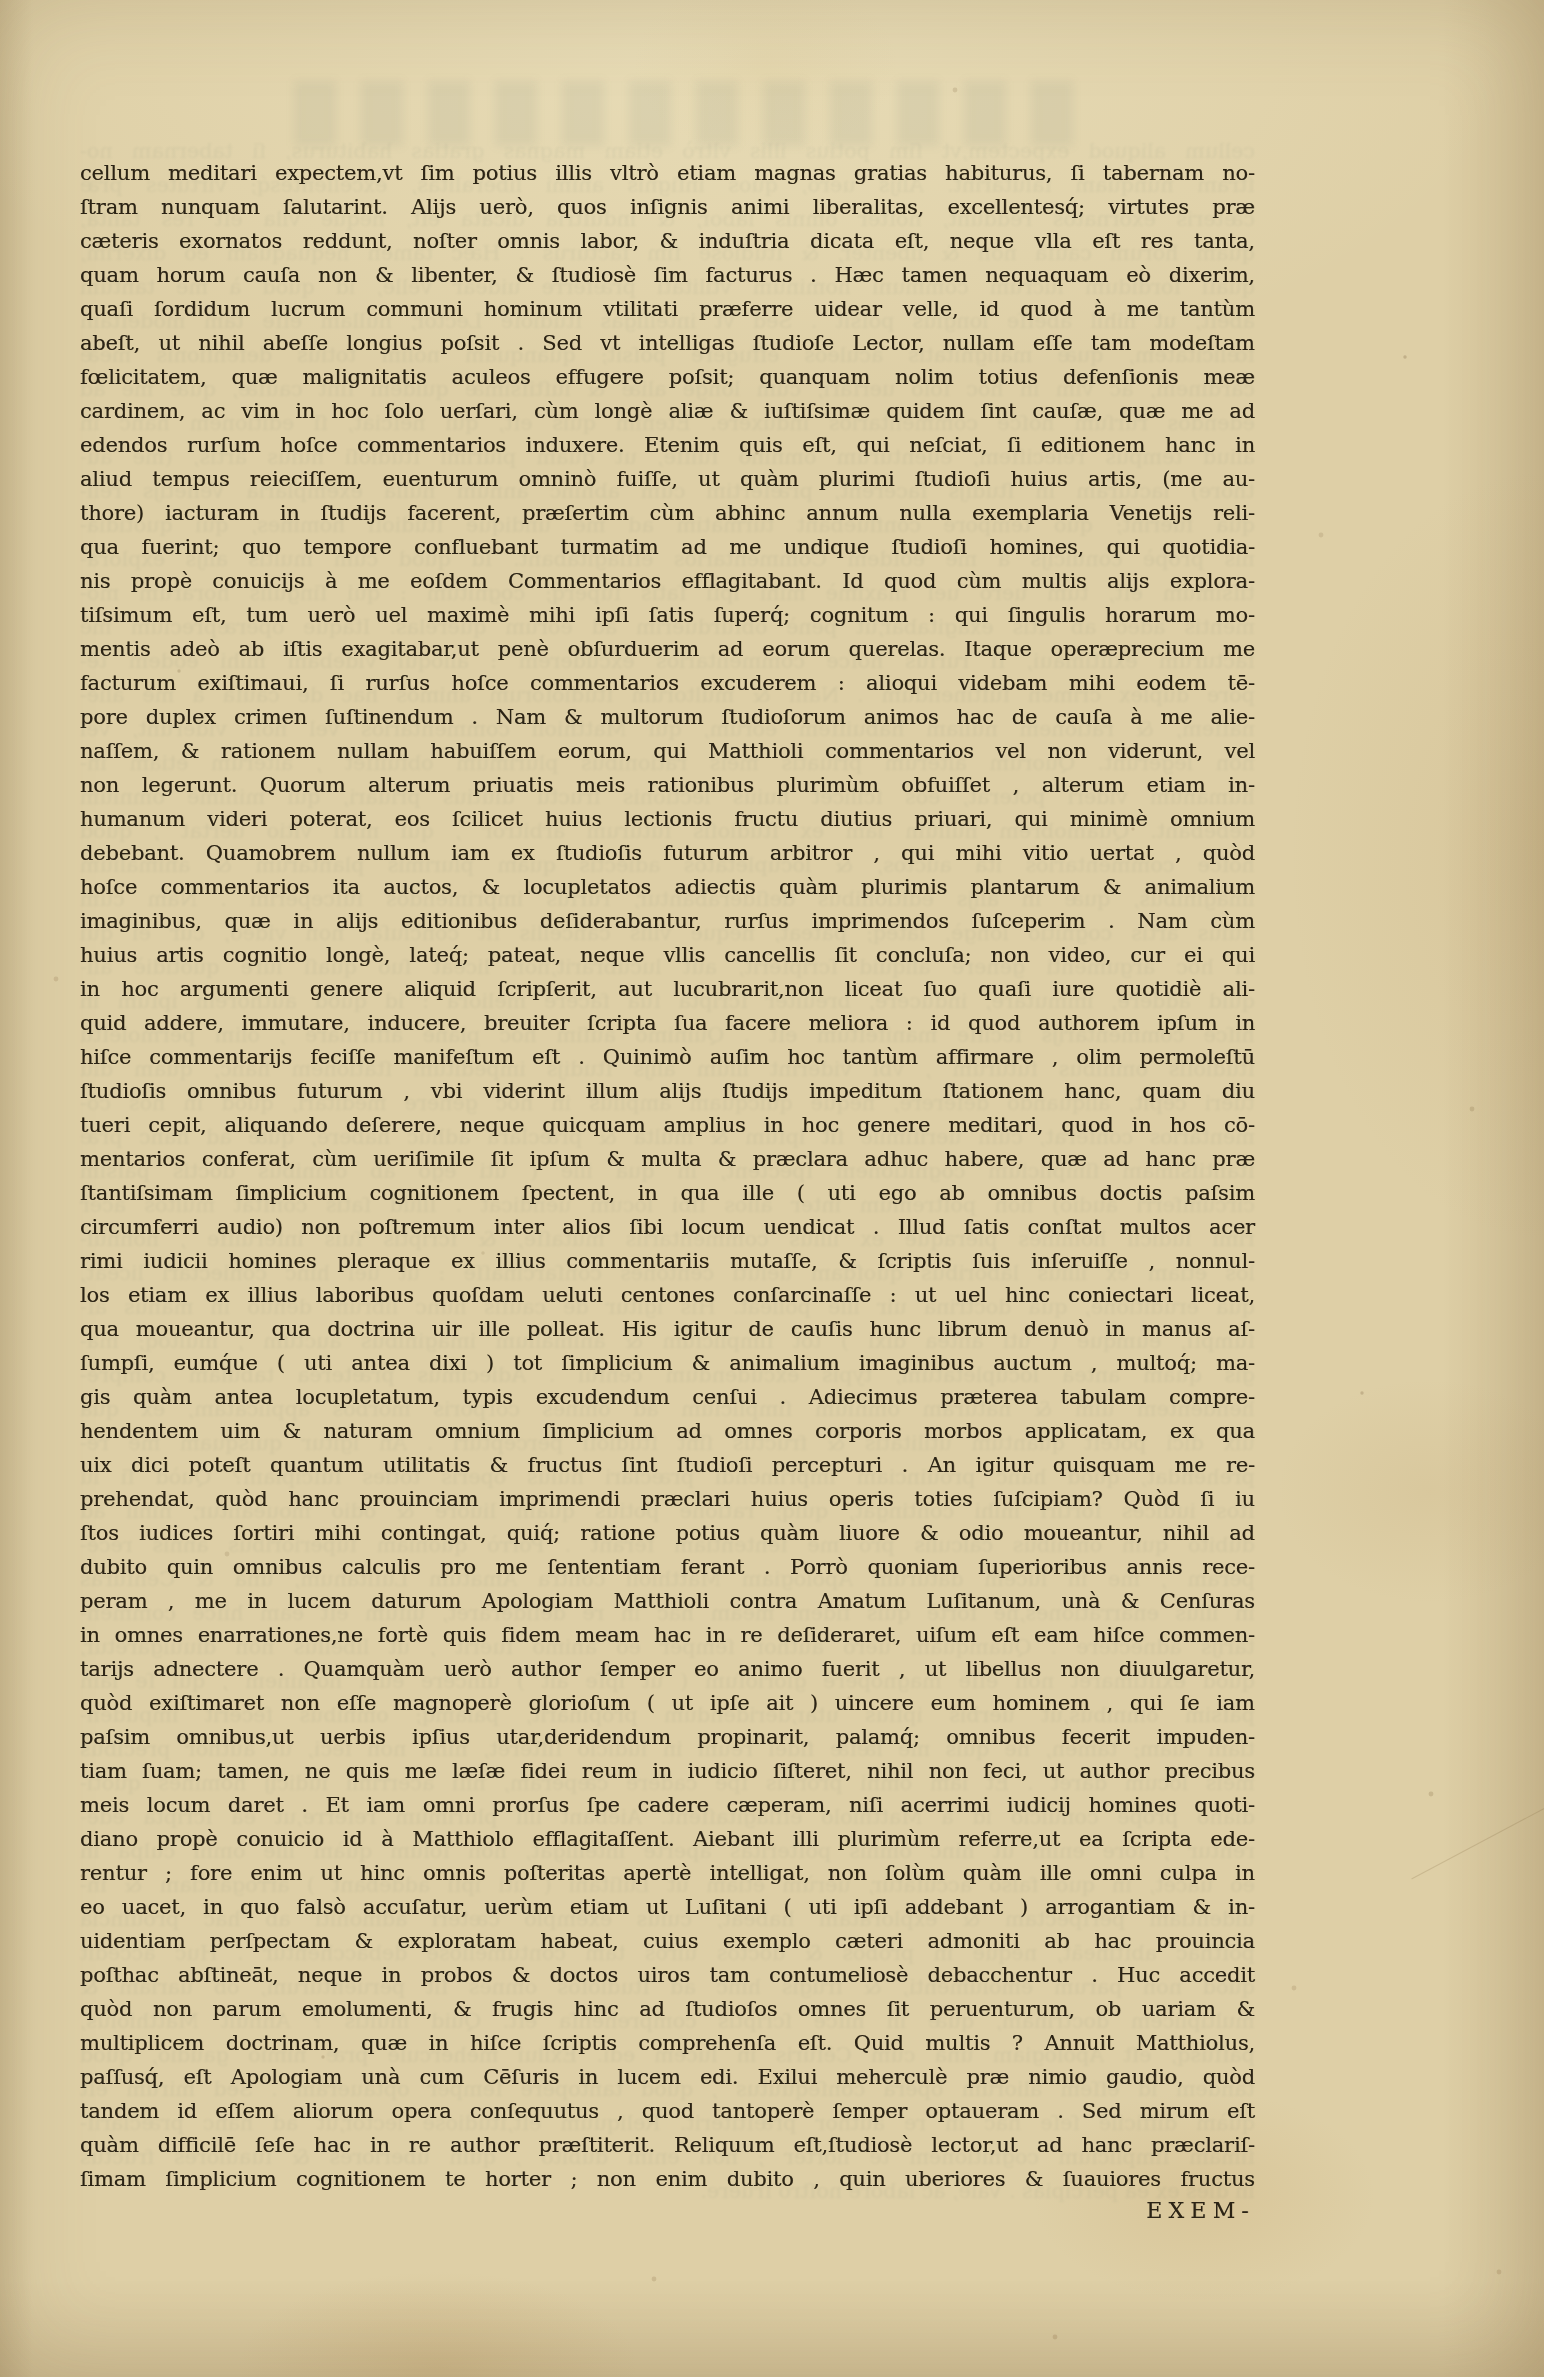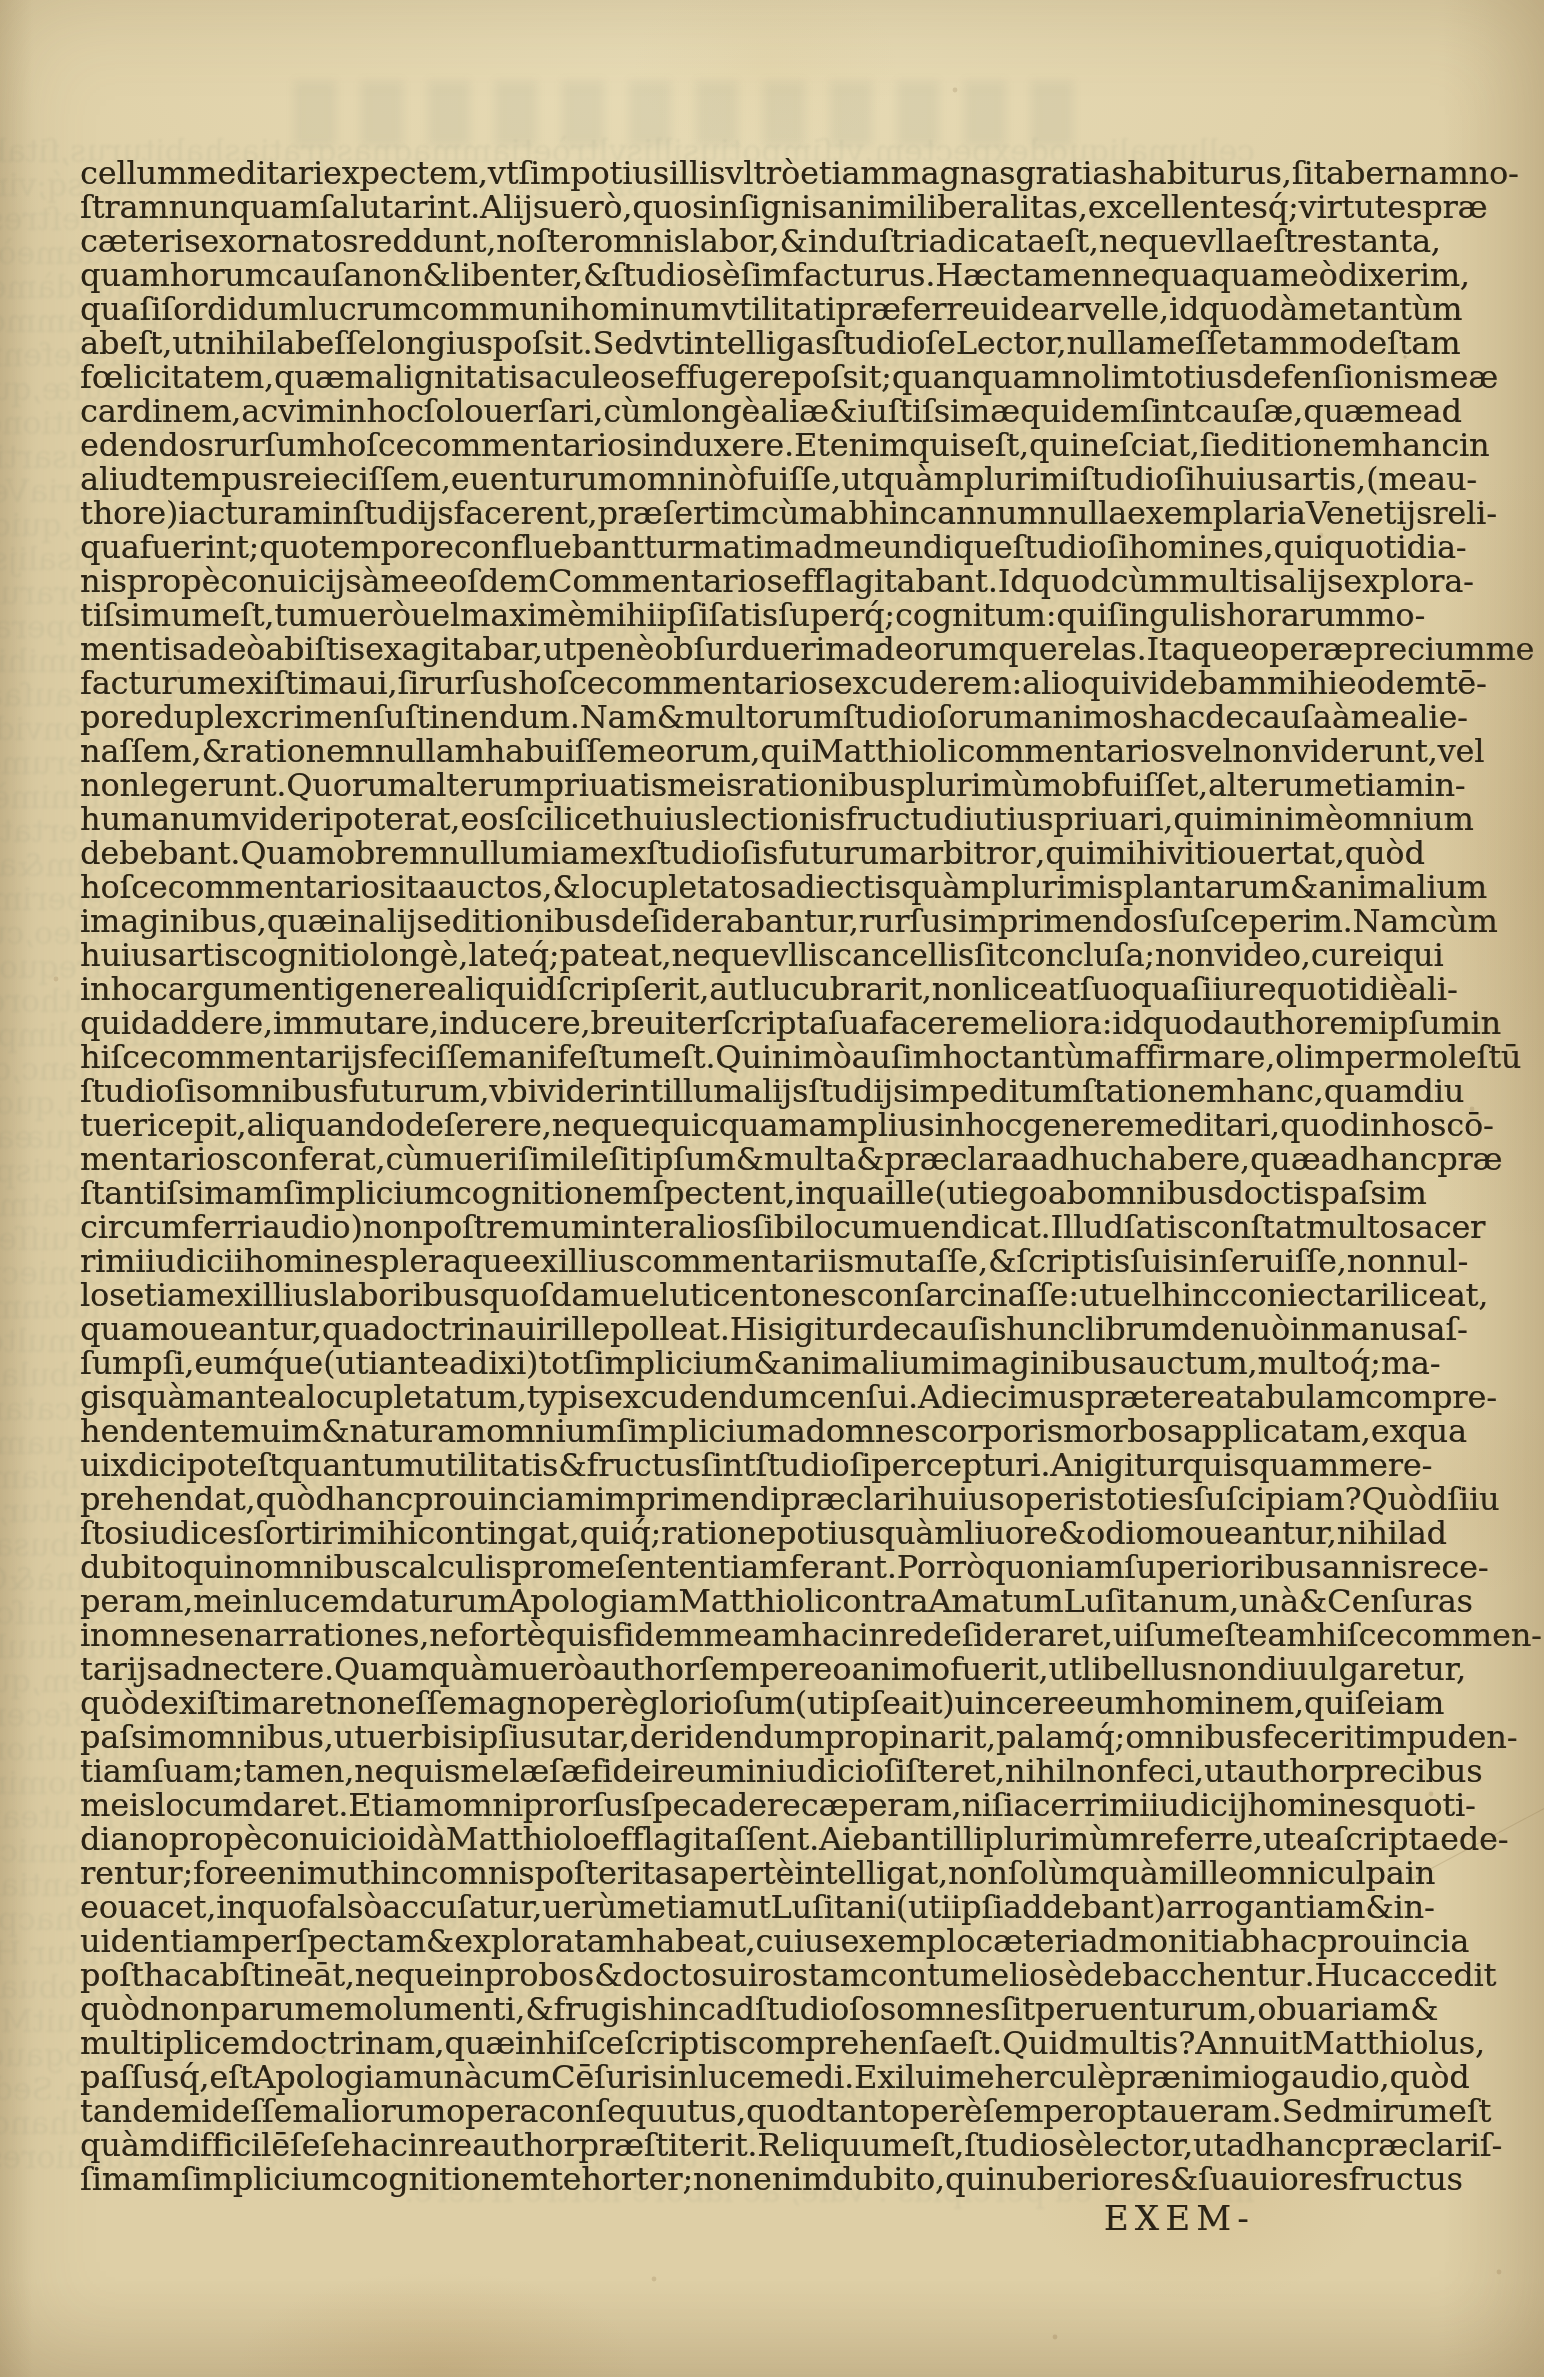--- a/index.html
+++ b/index.html
@@ -20,21 +20,21 @@
       #decfa6;
   }
   .page::after{
     content:"";position:absolute;inset:0;pointer-events:none;
     box-shadow:inset 0 0 96px rgba(115,90,50,0.22);
   }
   .text-block{
     position:absolute;left:80px;top:156px;width:1175px;
     color:#2b2315;
     font-family:"DejaVu Serif","Liberation Serif",serif;
-    font-size:32px;line-height:34px;letter-spacing:-0.2px;
+    font-size:21px;line-height:34px;letter-spacing:-0.2px;
     text-shadow:0.3px 0.4px 0.6px rgba(43,35,21,0.45);
   }
   .line{display:flex;justify-content:space-between;height:34px;}
   .line span{white-space:pre;}
   .line.last{display:block;}
   .text-block.ghost{
     top:134px;
     transform:scaleX(-1);
     opacity:0.06;
     color:#35544b;
@@ -45,21 +45,21 @@
   .ghost-band{
     position:absolute;left:294px;top:81px;width:787px;height:65px;
     background:repeating-linear-gradient(90deg, rgba(70,100,90,0.07) 0 42px, transparent 42px 67px);
     filter:blur(4.8px);
     pointer-events:none;
   }
   .catchword{
     position:absolute;top:2198px;right:290px;
     color:#2b2315;
     font-family:"DejaVu Serif","Liberation Serif",serif;
-    font-size:34px;letter-spacing:6.2px;
+    font-size:22px;letter-spacing:6.2px;
     text-shadow:0.3px 0.4px 0.6px rgba(43,35,21,0.45);
   }
   .specks{
     position:absolute;left:0;top:0;width:2.1px;height:2.1px;border-radius:50%;
     pointer-events:none;
     box-shadow:
       369px 205px 0 1.4px rgba(115,90,52,0.22),
       954px 89px 0 1.4px rgba(120,95,55,0.18),
       1404px 356px 0 0.7px rgba(110,85,50,0.25),
       1320px 534px 0 1.4px rgba(120,95,55,0.16),

